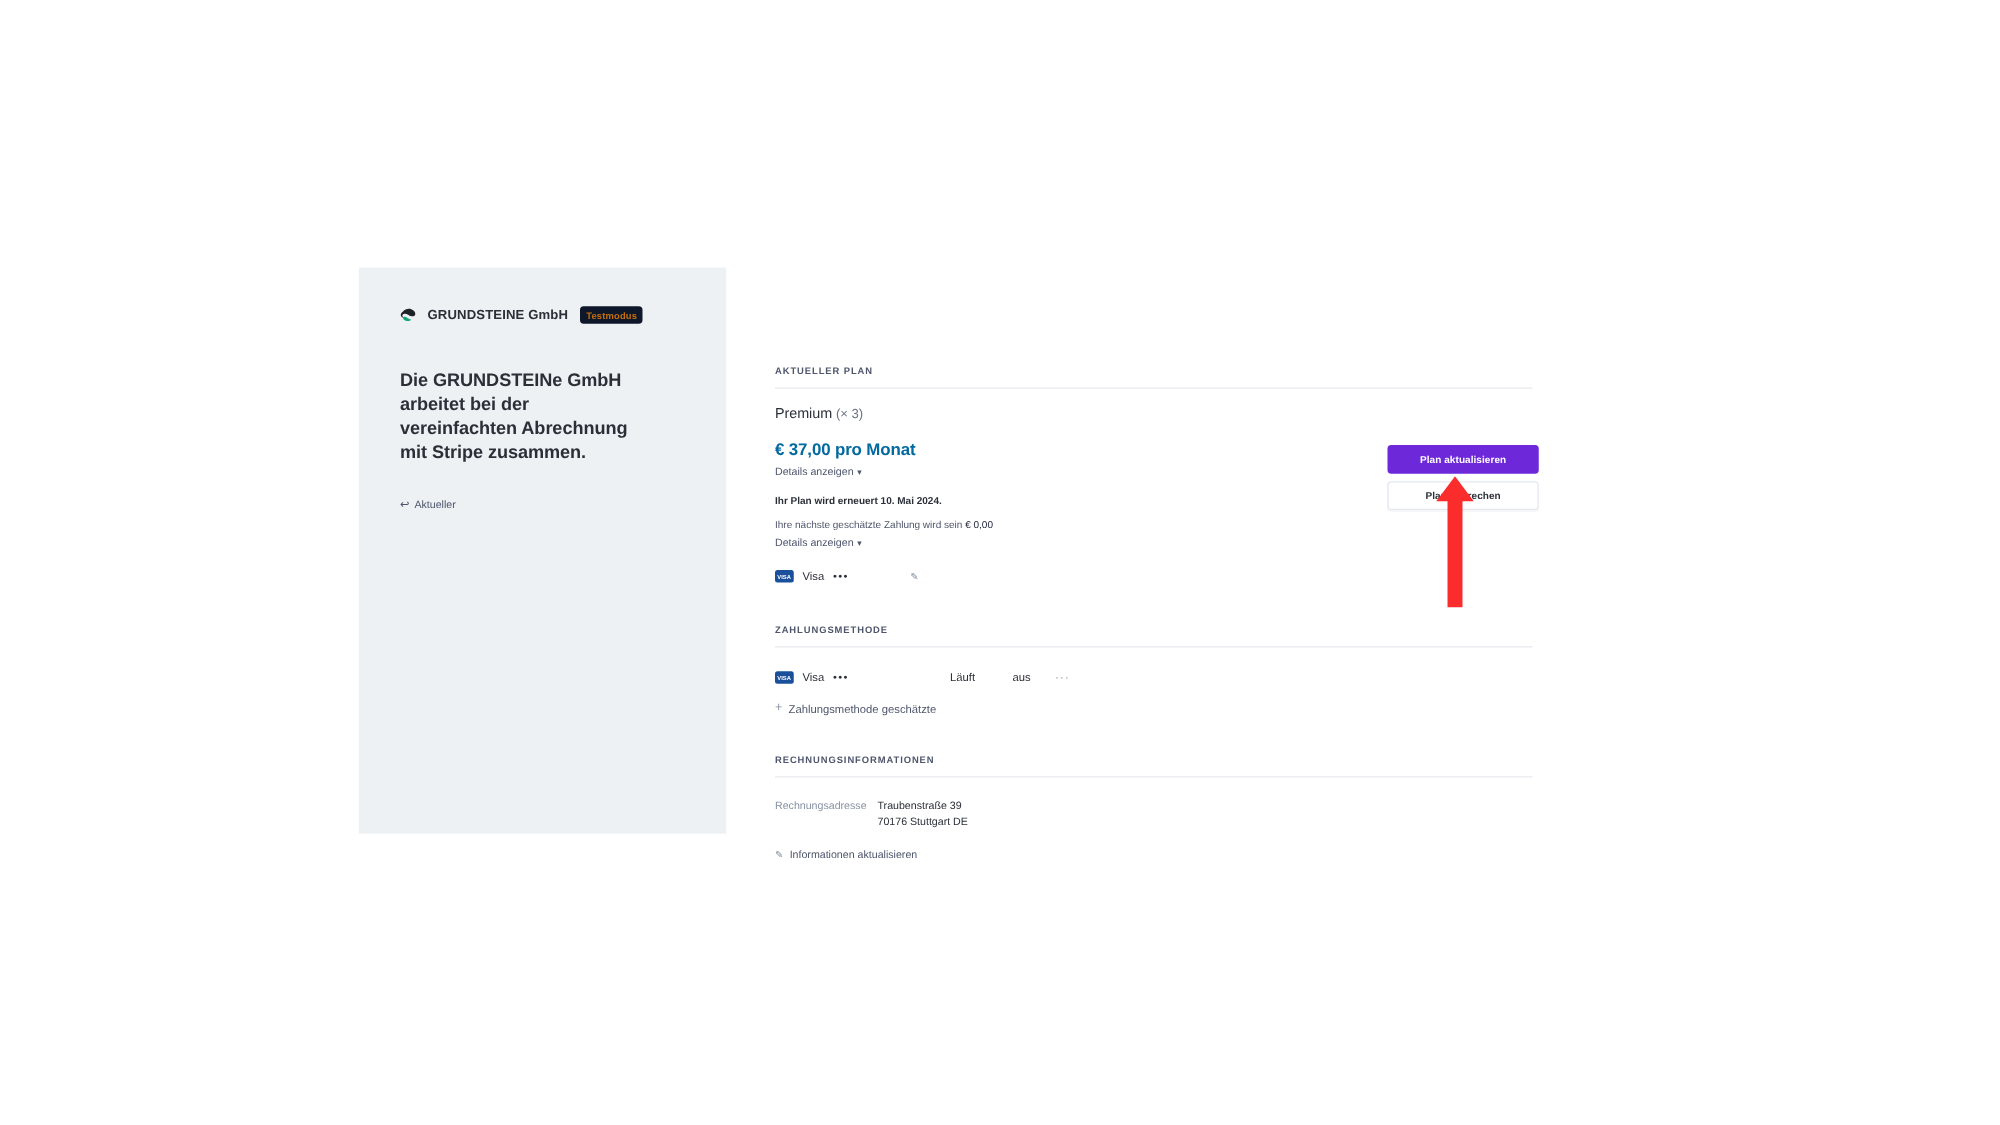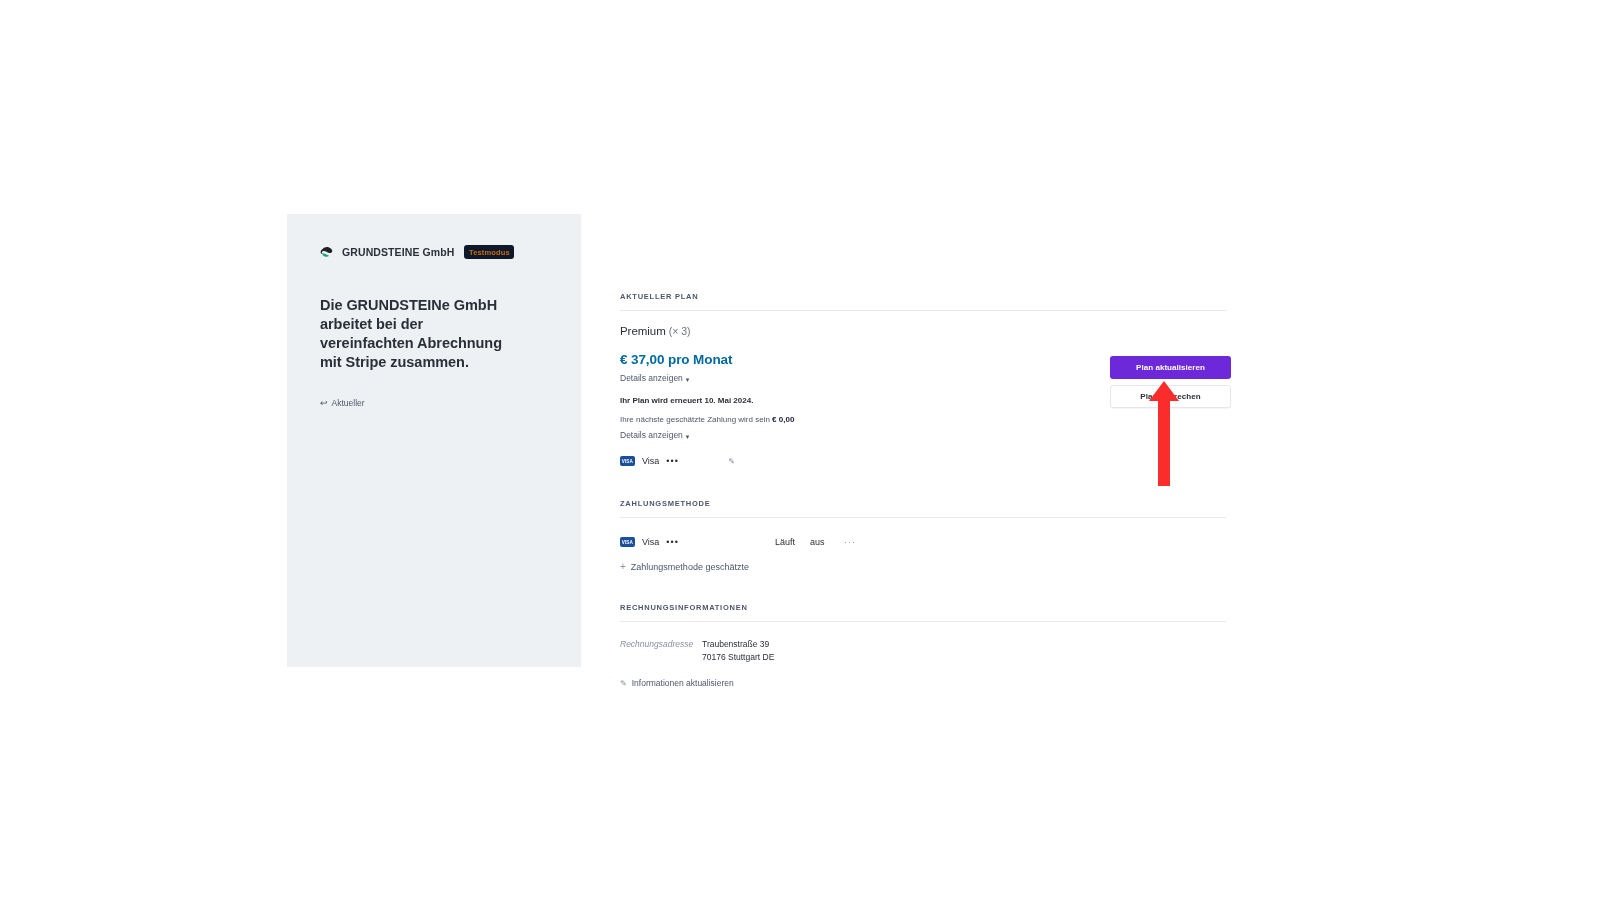--- a/index.html
+++ b/index.html
@@ -73,21 +73,21 @@
     font-size:8.5px; color:#4f566b; cursor:pointer;
     display:inline-flex; align-items:center; gap:3px;
   }
   .chev { font-size:7px; line-height:1; position:relative; top:1px; }
   .plan-renew {
     margin-top:11px; font-size:8px; font-weight:600; color:#2b2f38;
   }
   .plan-next {
     margin-top:10px; font-size:8px; color:#4f566b;
   }
-  .plan-next b { color:#1a1f36; font-weight:700; }
+  .plan-next b { color:#1a1f36; font-weight:400; }
 
   .card-line {
     margin-top:14px;
     display:flex; align-items:center; gap:7px;
     font-size:9px; color:#2b2f38;
   }
   .edit-ico { margin-left:42px; font-size:8px; color:#8792a2; cursor:pointer; }
 
   
   .visa {
@@ -122,36 +122,36 @@
   }
 
   
   .pm-section { margin-top:33px; }
   .pm-row {
     margin-top:19px;
     display:flex; align-items:center;
     font-size:9px; color:#2b2f38;
   }
   .pm-cell-card { display:flex; align-items:center; gap:7px; width:140px; }
-  .pm-cell-a { width:50px; color:#2b2f38; font-size:9px;text-align:center; }
+  .pm-cell-a { width:50px; color:#2b2f38; font-size:9px; }
   .pm-cell-b { width:34px; color:#2b2f38; font-size:9px; }
   .pm-menu { color:#8792a2; font-size:9px; letter-spacing:1px; cursor:pointer; }
 
   .add-link {
     margin-top:15px;
     display:inline-flex; align-items:center; gap:5px;
     font-size:9px; color:#4f566b; cursor:pointer;
   }
   .add-link .plus { font-size:10px; color:#8792a2; line-height:1; }
 
   
   .bi-section { margin-top:29px; }
   .bi-row { margin-top:16px; display:flex; align-items:flex-start; }
   .bi-key {
-    width:82px; font-size:8.5px; color:#8792a2; line-height:1.55;font-style:italic;
+    width:82px; font-size:8.5px; color:#8792a2; line-height:1.55;
   }
   .bi-val { font-size:8.5px; color:#2b2f38; line-height:1.55; }
   .update-link {
     margin-top:14px;
     display:inline-flex; align-items:center; gap:5px;
     font-size:8.5px; color:#4f566b; cursor:pointer;
   }
   .update-link .ico { font-size:8px; color:#8792a2; }
 
   

